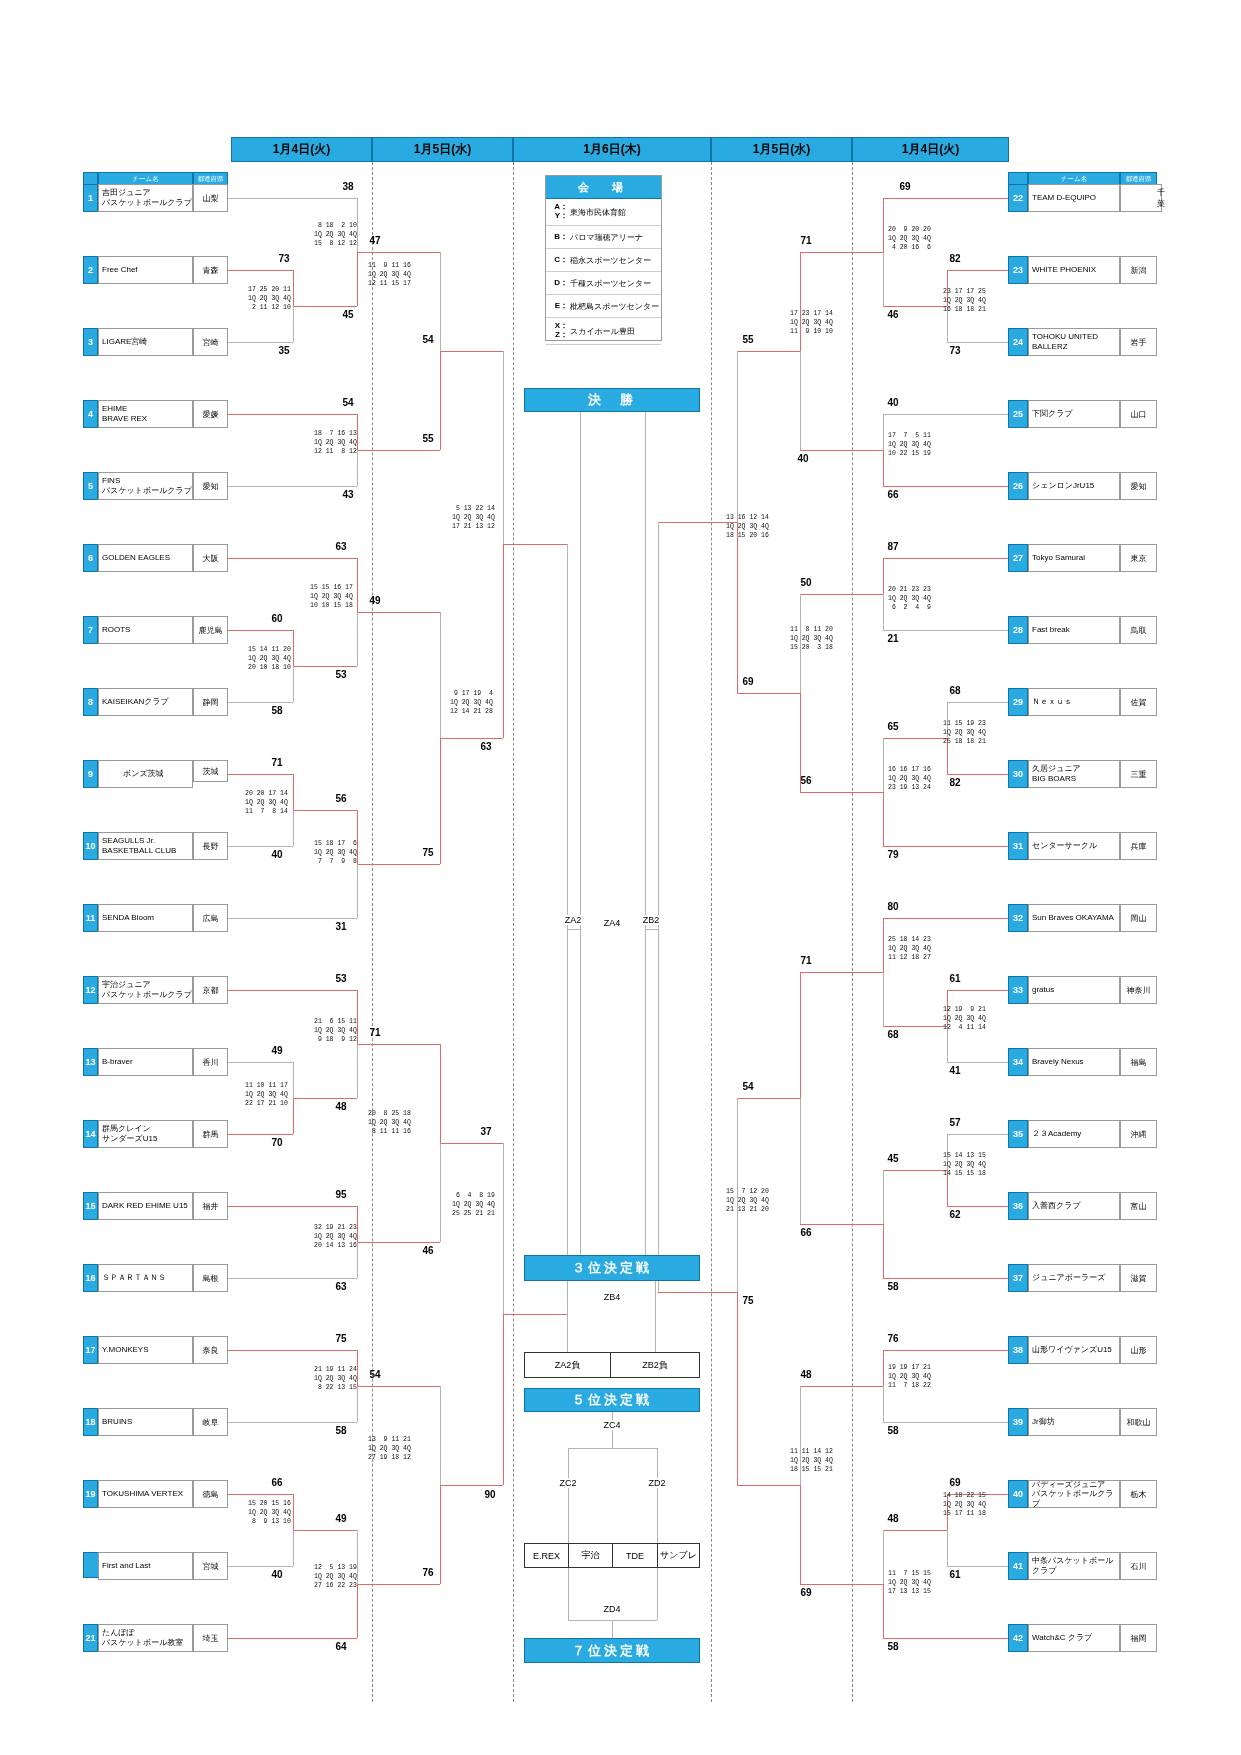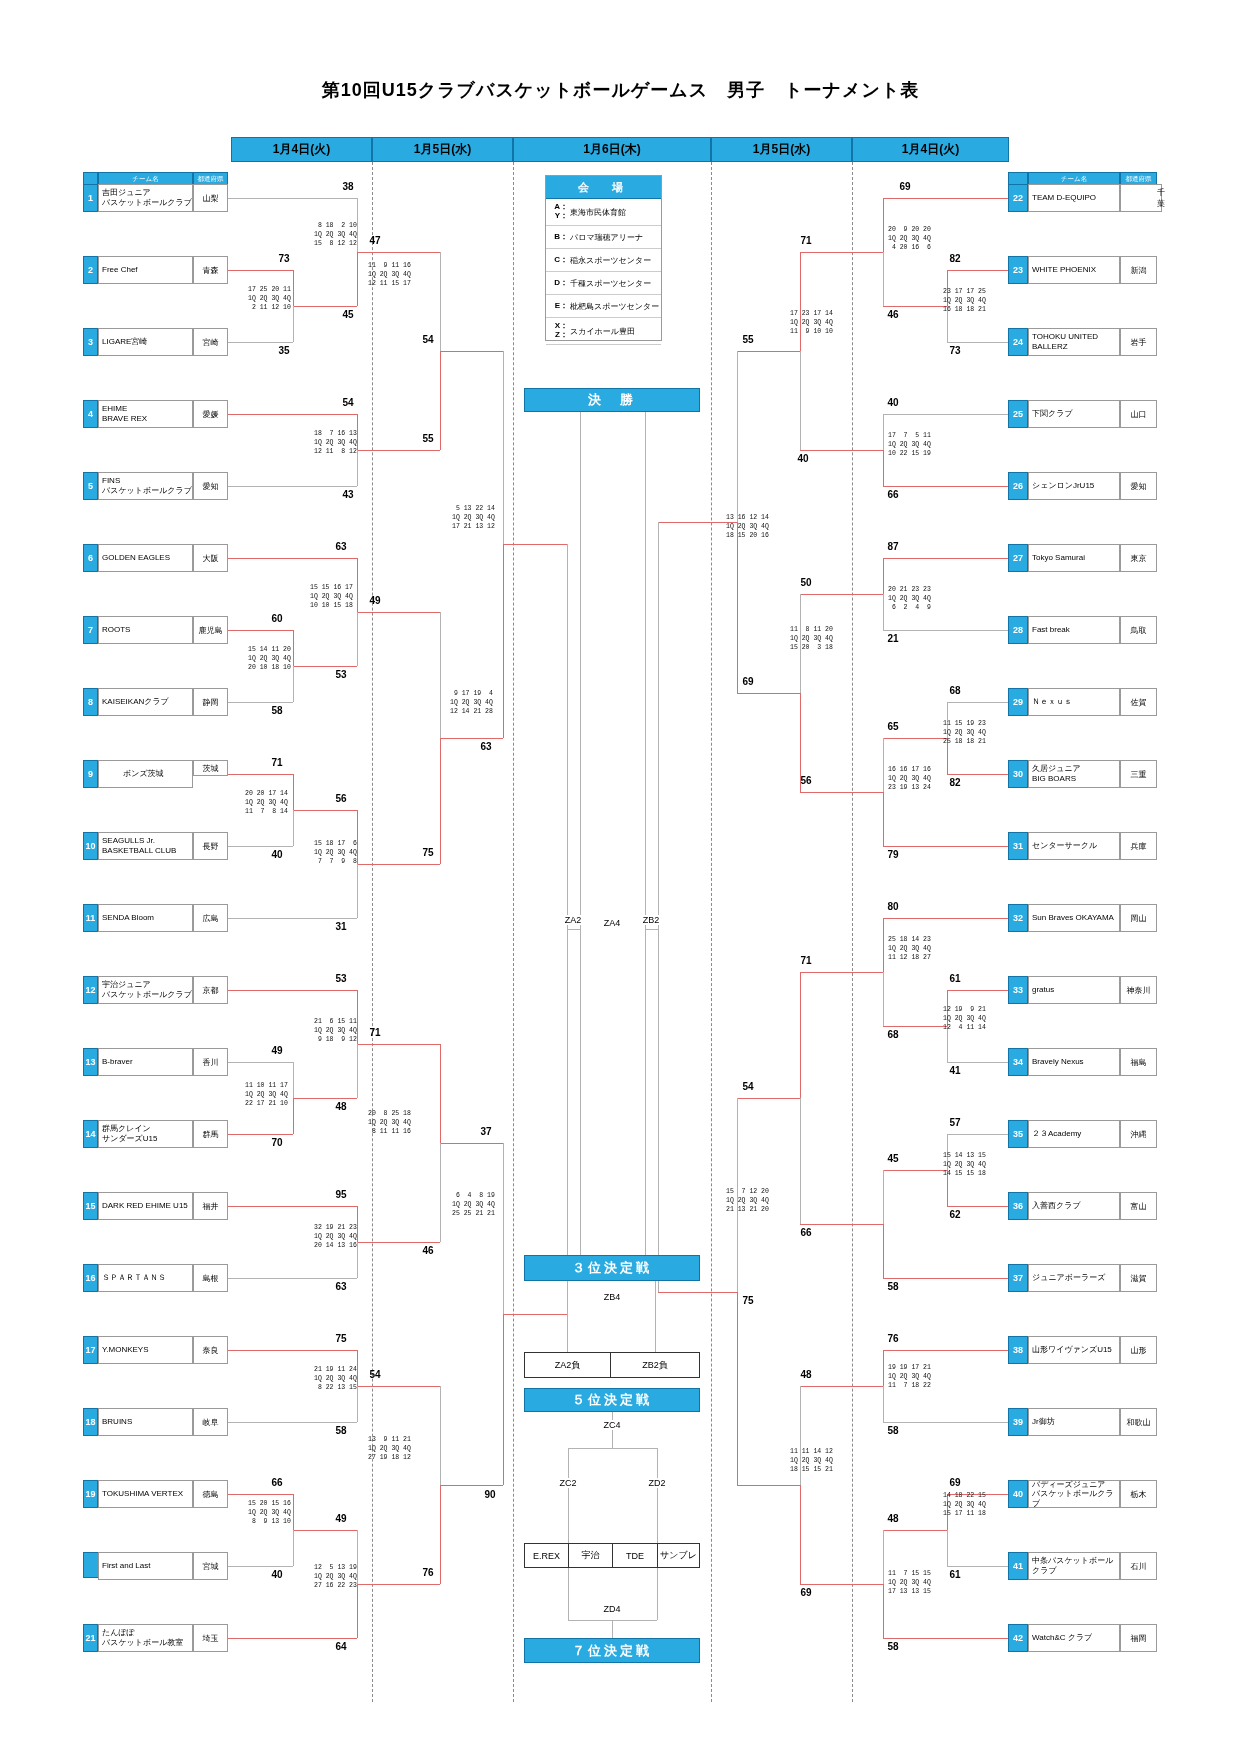--- a/index.html
+++ b/index.html
@@ -28,21 +28,20 @@
   .venuerow{display:flex;border-bottom:1px solid #ccc;align-items:center;}
   .venuecode{width:22px;font-size:8px;font-weight:bold;color:#000;text-align:right;white-space:pre-line;line-height:1.1;padding-right:2px;}
   .venuename{font-size:8px;color:#000;}
   .codelabel{width:40px;margin-left:-20px;text-align:center;font-size:9px;color:#000;background:#fff;}
   .matchbox{background:#fff;border:1.5px solid #333;color:#000;font-size:9px;display:flex;align-items:center;justify-content:center;}
 </style>
 </head>
 <body>
 
 <div id="canvas">
-  <div class="abs title">第10回U15クラブバスケットボールゲームス　男子　トーナメント表</div>
 
   <div id="datebar">
       <div class="abs datebar" style="left:231px;top:137px;width:141px;">1月4日(火)</div>
       <div class="abs datebar" style="left:372px;top:137px;width:141px;">1月5日(水)</div>
       <div class="abs datebar" style="left:513px;top:137px;width:198px;">1月6日(木)</div>
       <div class="abs datebar" style="left:711px;top:137px;width:141px;">1月5日(水)</div>
       <div class="abs datebar" style="left:852px;top:137px;width:157px;">1月4日(火)</div>
     </div>
 
   <div id="separators">
@@ -258,21 +257,21 @@
       <div class="abs teamname" style="left:98px;top:544px;width:95px;height:28px;">GOLDEN EAGLES</div>
       <div class="abs teampref" style="left:193px;top:544px;width:35px;height:28px;">大阪</div>
       <div class="abs teamnum" style="left:83px;top:616px;width:15px;height:28px;">7</div>
       <div class="abs teamname" style="left:98px;top:616px;width:95px;height:28px;">ROOTS</div>
       <div class="abs teampref" style="left:193px;top:616px;width:35px;height:28px;">鹿児島</div>
       <div class="abs teamnum" style="left:83px;top:688px;width:15px;height:28px;">8</div>
       <div class="abs teamname" style="left:98px;top:688px;width:95px;height:28px;">KAISEIKANクラブ</div>
       <div class="abs teampref" style="left:193px;top:688px;width:35px;height:28px;">静岡</div>
       <div class="abs teamnum" style="left:83px;top:760px;width:15px;height:28px;">9</div>
       <div class="abs teamname" style="left:98px;top:760px;width:95px;height:28px;padding-left:24px;">ボンズ茨城</div>
-      <div class="abs teampref" style="left:193px;top:760px;width:35px;height:16px;">茨城</div>
+      <div class="abs teampref" style="left:193px;top:760px;width:35px;height:22px;">茨城</div>
       <div class="abs teamnum" style="left:83px;top:832px;width:15px;height:28px;">10</div>
       <div class="abs teamname" style="left:98px;top:832px;width:95px;height:28px;">SEAGULLS Jr.
 BASKETBALL CLUB</div>
       <div class="abs teampref" style="left:193px;top:832px;width:35px;height:28px;">長野</div>
       <div class="abs teamnum" style="left:83px;top:904px;width:15px;height:28px;">11</div>
       <div class="abs teamname" style="left:98px;top:904px;width:95px;height:28px;">SENDA Bloom</div>
       <div class="abs teampref" style="left:193px;top:904px;width:35px;height:28px;">広島</div>
       <div class="abs teamnum" style="left:83px;top:976px;width:15px;height:28px;">12</div>
       <div class="abs teamname" style="left:98px;top:976px;width:95px;height:28px;">宇治ジュニア
 バスケットボールクラブ</div>

